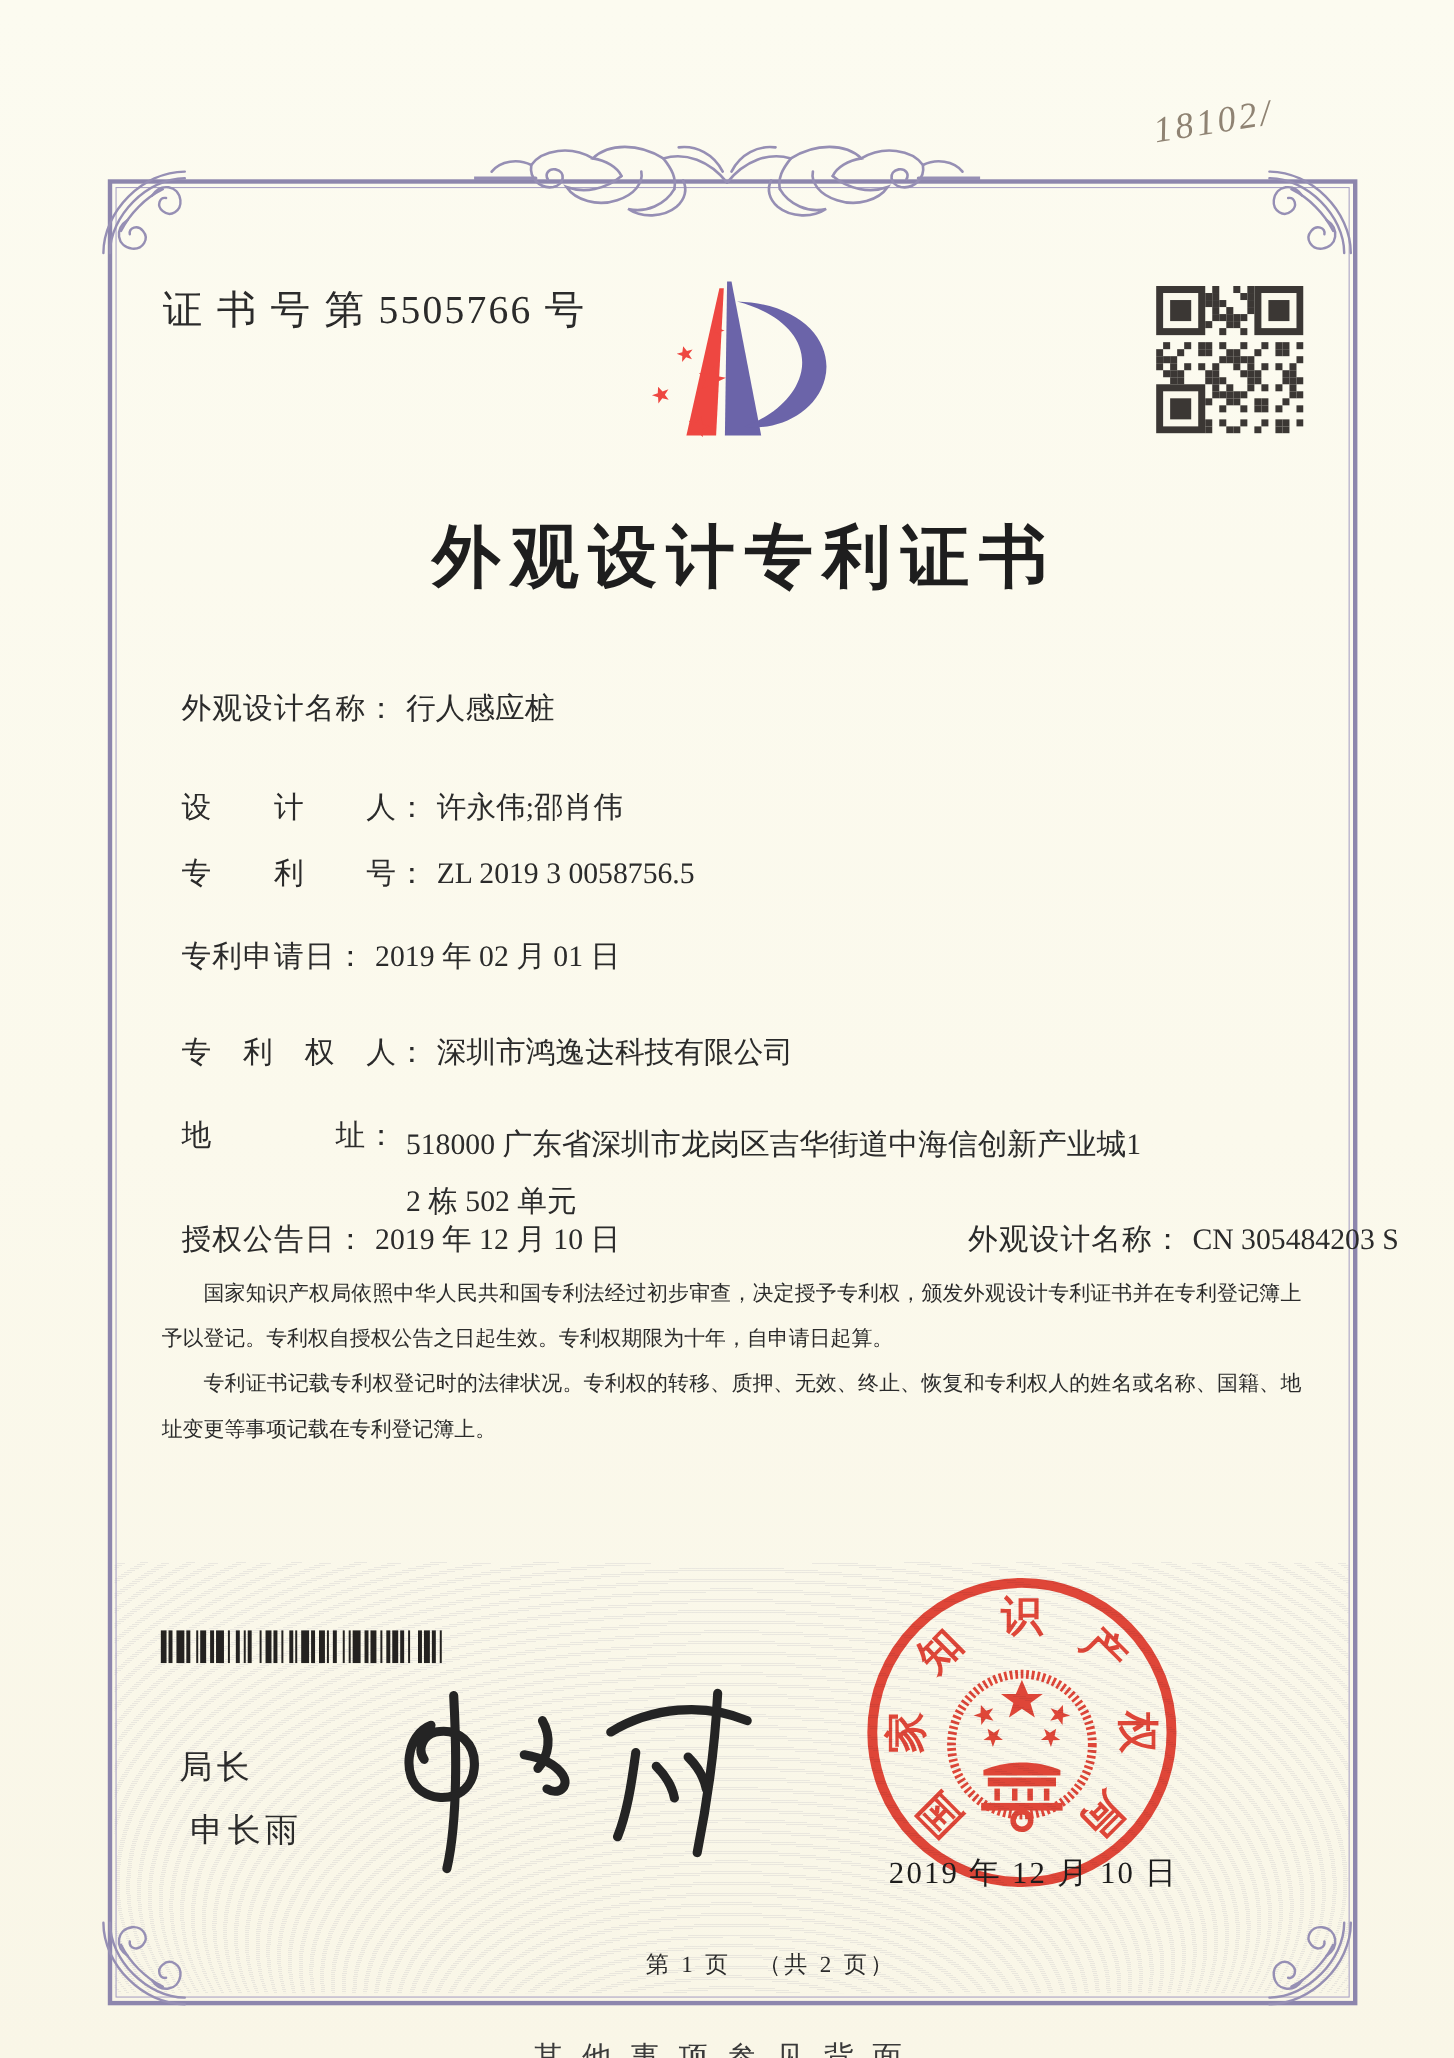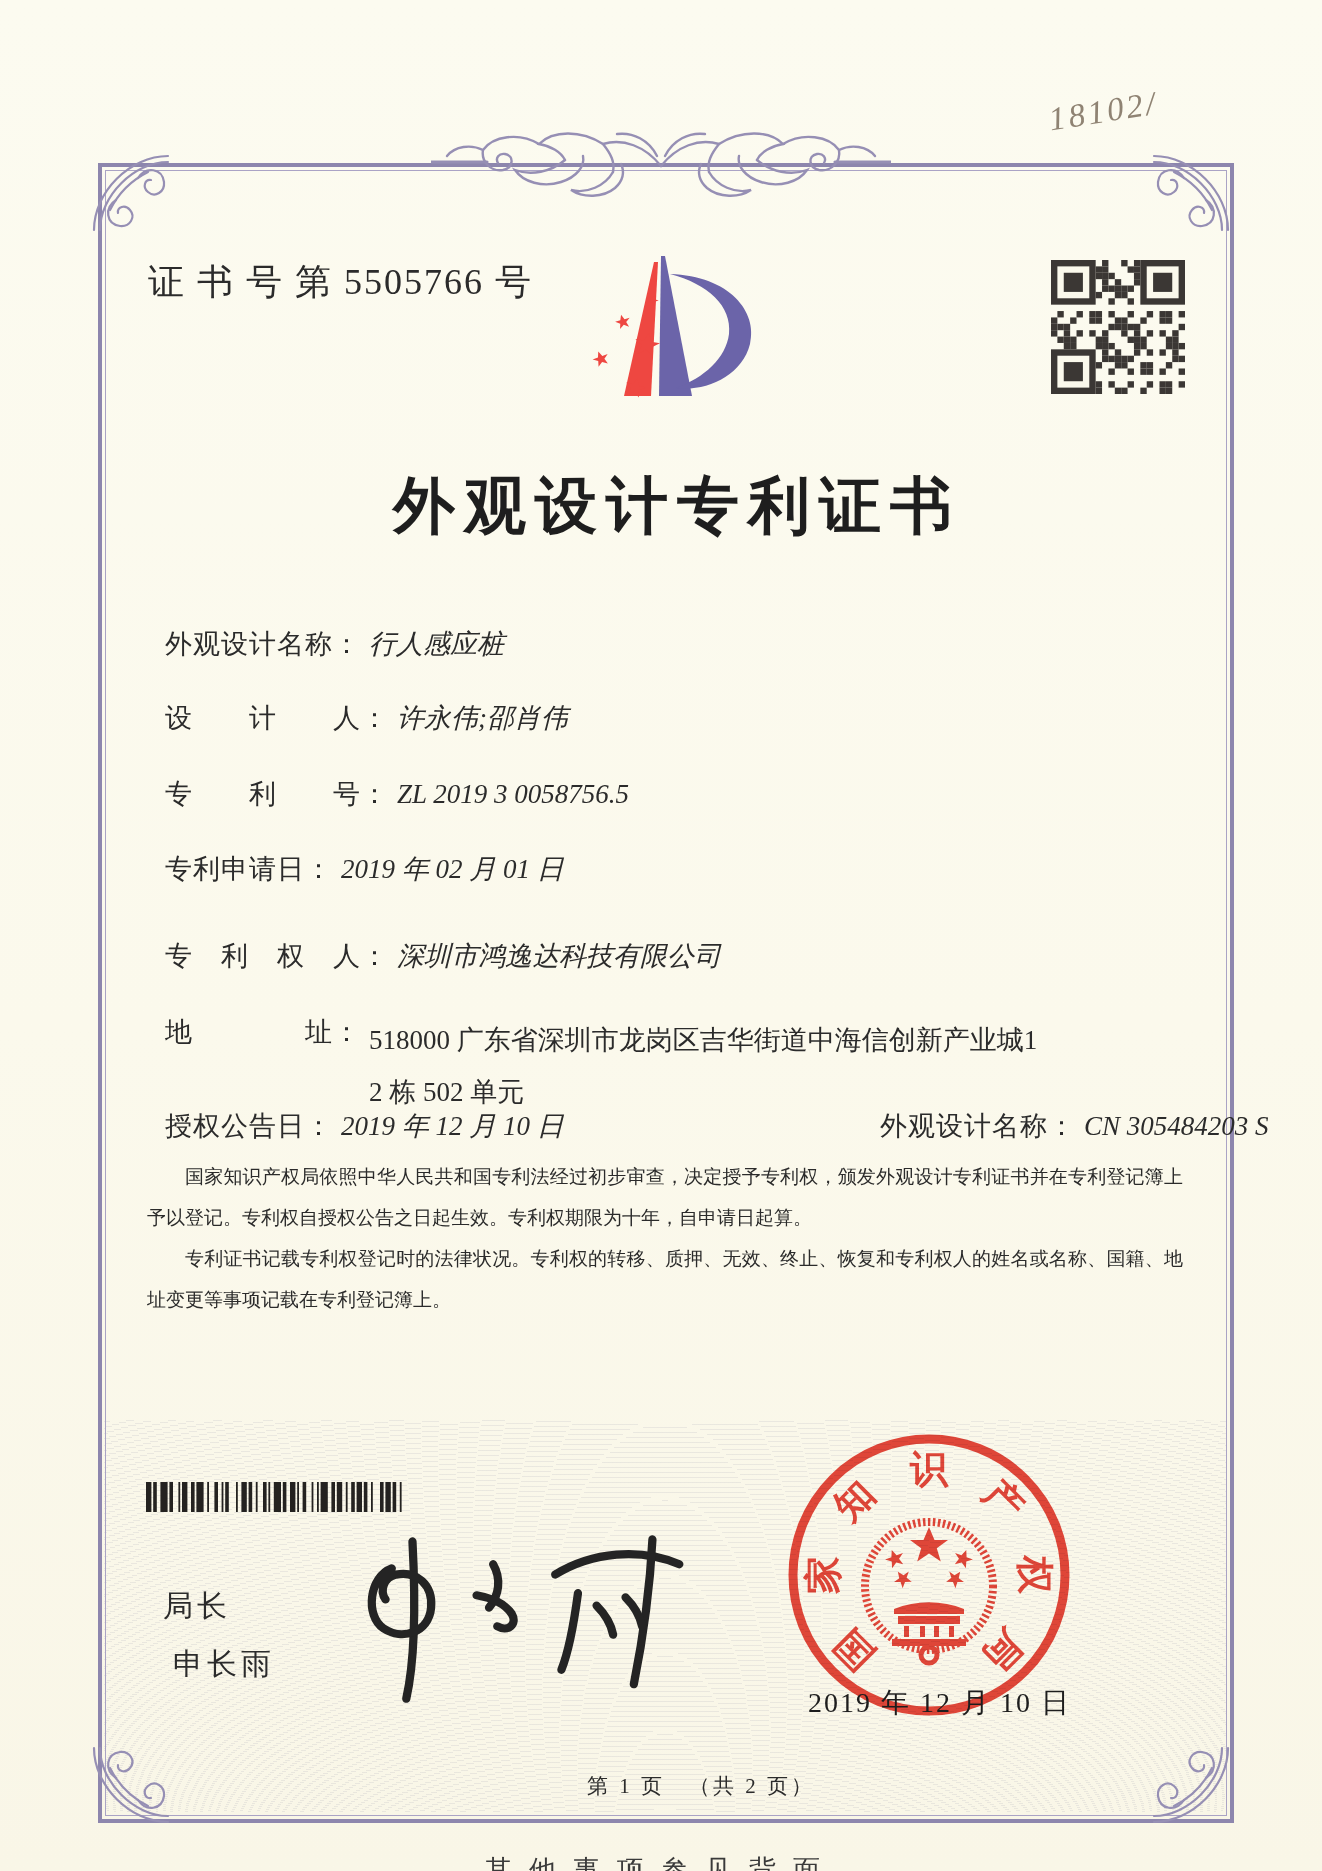--- a/index.html
+++ b/index.html
@@ -39,21 +39,21 @@
   .qr{position:absolute; left:1051px; top:260px; width:134px; height:134px;}
 
   .title{
     position:absolute; left:16px; top:464px; width:100%;
     text-align:center; font-size:62px; font-weight:bold;
     letter-spacing:9px; color:#1e1e1e;
   }
 
   .row{position:absolute; left:165px; font-size:27px; white-space:nowrap;}
   .row .lbl{letter-spacing:1px;}
-  .row .val{margin-left:8px;font-style:italic;}
+  .row .val{margin-left:8px;}
   .addr-val{display:inline-block; vertical-align:top; margin-left:8px; white-space:normal; line-height:52px;}
   .grant2{position:absolute; left:715px; top:0; white-space:nowrap;}
 
   .bodytext{
     position:absolute; left:147px; top:1156px; width:1036px;
     font-size:19px; line-height:2.16; text-align:justify;
   }
   .bodytext p{margin:0; text-indent:2em;}
 
   .barcode{position:absolute; left:146px; top:1482px; width:354px; height:30px;}
@@ -286,21 +286,21 @@
       <rect x="0" y="84" width="42" height="42" fill="#3b3734"></rect>
       <rect x="6" y="90" width="30" height="30" fill="#fbf9ec"></rect>
       <rect x="12" y="96" width="18" height="18" fill="#3b3734"></rect>
     </svg>
 
   <div class="title">外观设计专利证书</div>
 
   <div class="row" style="top:626px">
     <span class="lbl">外观设计名称：</span><span class="val">行人感应桩</span>
   </div>
-  <div class="row" style="top:700px">
+  <div class="row" style="top:716px">
     <span class="lbl">设　　计　　人：</span><span class="val">许永伟;邵肖伟</span>
   </div>
   <div class="row" style="top:776px">
     <span class="lbl">专　　利　　号：</span><span class="val">ZL 2019 3 0058756.5</span>
   </div>
   <div class="row" style="top:851px">
     <span class="lbl">专利申请日：</span><span class="val">2019 年 02 月 01 日</span>
   </div>
   <div class="row" style="top:938px">
     <span class="lbl">专　利　权　人：</span><span class="val">深圳市鸿逸达科技有限公司</span>

